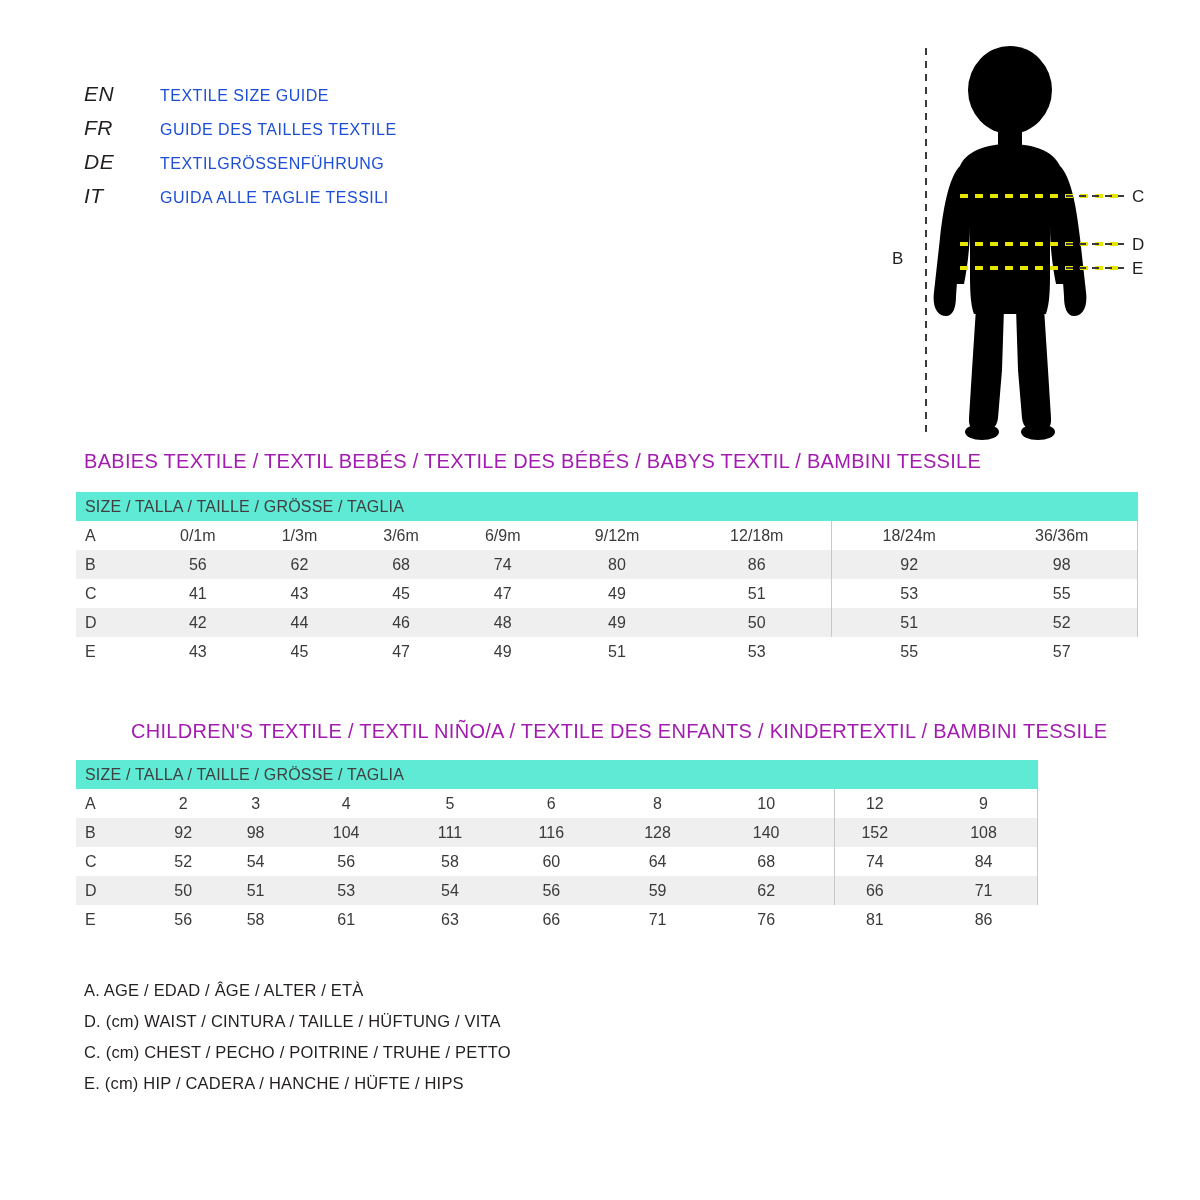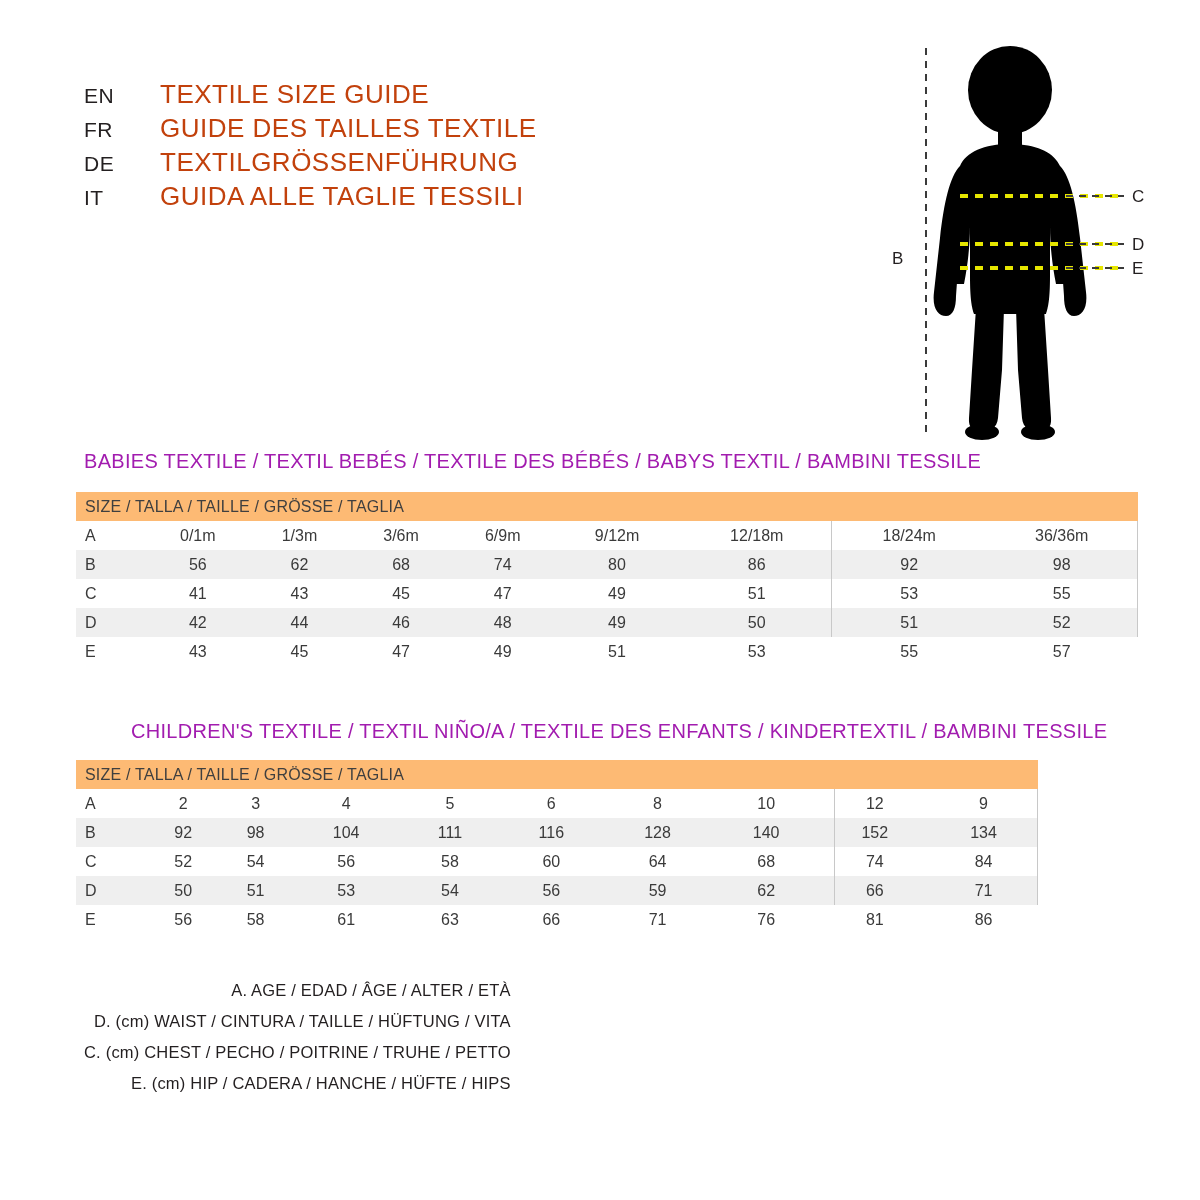--- a/index.html
+++ b/index.html
@@ -26,25 +26,26 @@
   .header-row {
     display: flex;
     align-items: baseline;
     line-height: 32px;
   }
   .header-lang {
     width: 76px;
     font-size: 21px;
     letter-spacing: 0.5px;
     color: #231f20;
+    font-style: italic;
   }
   .header-title {
-    font-size: 26px;
+    font-size: 16px;
     letter-spacing: 0.5px;
-    color: #c2410c;
+    color: #1d4ed8;
   }
 
   
   .figure {
     position: absolute;
     left: 860px;
     top: 40px;
     width: 300px;
     height: 400px;
   }
@@ -75,21 +76,21 @@
   }
   table.size-table td {
     height: 29px;
     padding: 0;
     color: #3a3a3a;
     font-size: 16px;
     text-align: center;
     vertical-align: middle;
   }
   table.size-table tr.row-head td {
-    background: #fdba74;
+    background: #5eead4;
     color: #3f3f3f;
     text-align: left;
     padding-left: 9px;
     font-size: 16px;
     letter-spacing: 0.2px;
   }
   table.size-table tr.shaded td {
     background: #efefef;
   }
   table.size-table td.label {
@@ -107,21 +108,21 @@
 
   
   .legend {
     position: absolute;
     left: 84px;
     top: 975px;
     font-size: 16.5px;
     color: #231f20;
     letter-spacing: 0.2px;
   }
-  .legend div { line-height: 31px; white-space: nowrap; text-align: right; }
+  .legend div { line-height: 31px; white-space: nowrap; }
 </style>
 </head>
 <body>
 
 <div class="header">
   <div class="header-row">
     <span class="header-lang">EN</span>
     <span class="header-title">TEXTILE SIZE GUIDE</span>
   </div>
   <div class="header-row">
@@ -289,21 +290,21 @@
       <tr class="shaded">
         <td class="label">B</td>
         <td>92</td>
         <td>98</td>
         <td>104</td>
         <td>111</td>
         <td>116</td>
         <td>128</td>
         <td>140</td>
         <td>152</td>
-        <td>134</td>
+        <td>108</td>
       </tr>
       <tr>
         <td class="label">C</td>
         <td>52</td>
         <td>54</td>
         <td>56</td>
         <td>58</td>
         <td>60</td>
         <td>64</td>
         <td>68</td>

